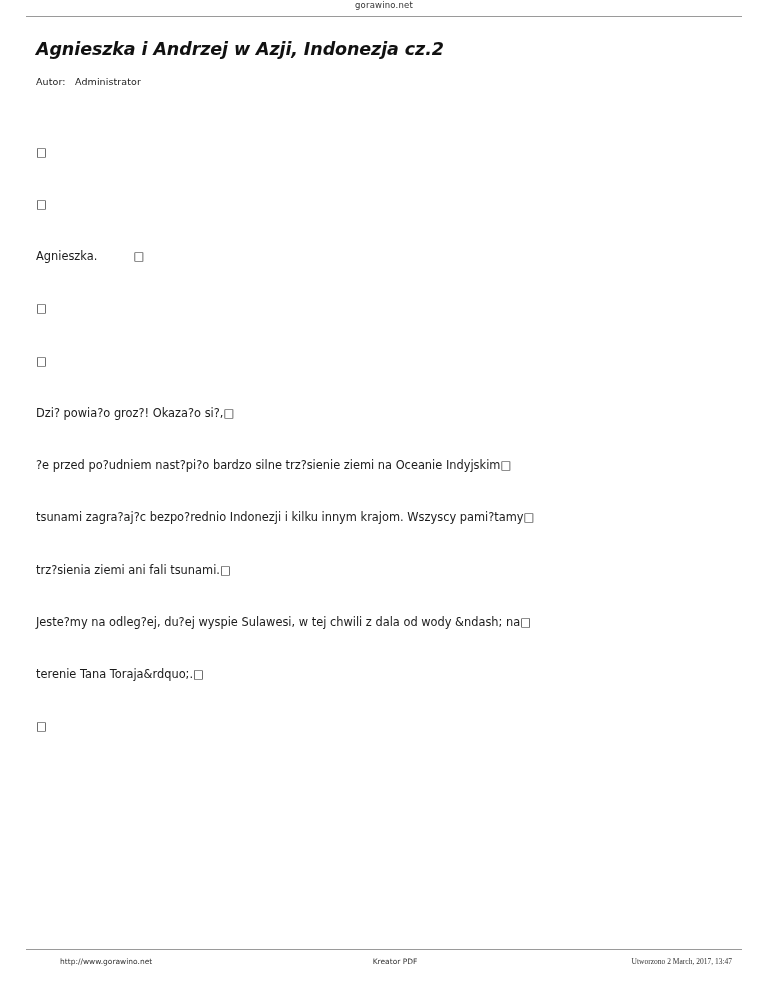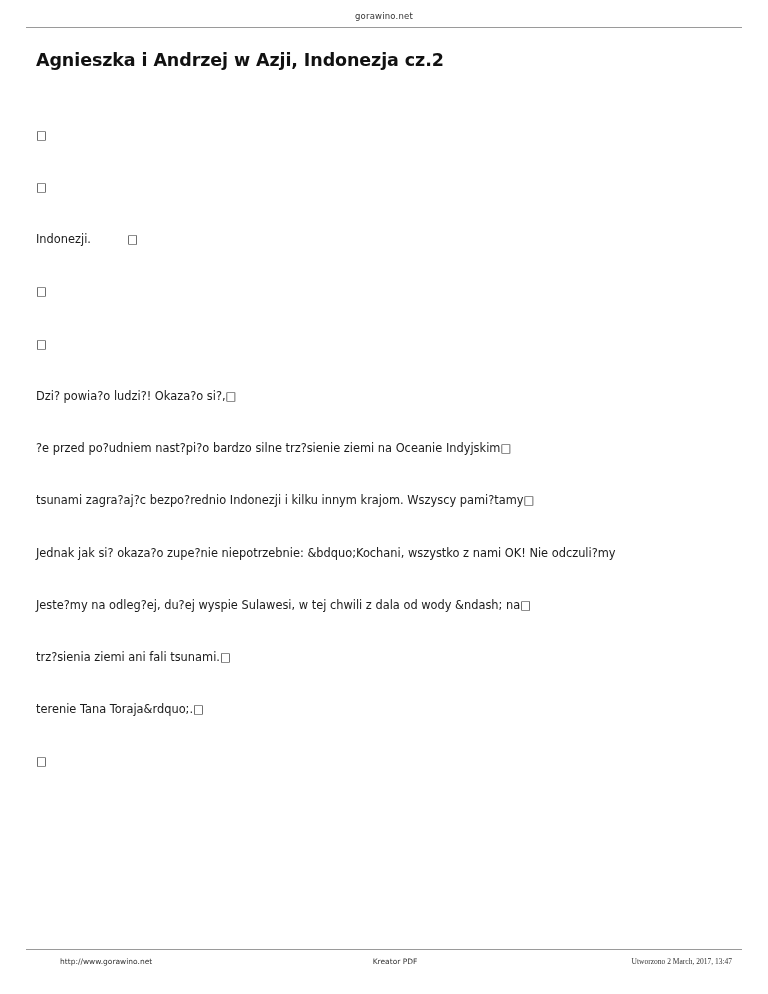--- a/index.html
+++ b/index.html
@@ -19,37 +19,37 @@
     position: absolute;
     left: 0; top: 0;
     width: 768px;
     height: 994px;
     box-sizing: border-box;
   }
   .site-header {
     text-align: center;
     font-size: 8.5px;
     color: #333;
-    padding-top: 11px;
     letter-spacing: 0.2px;
   }
   .header-rule {
     border-bottom: 1px solid #9a9a9a;
     margin: 6px 26px 0 26px;
   }
   .content {
     padding: 0 36px 0 36px;
   }
   .doc-title {
     font-size: 17.5px;
     font-weight: bold;
     color: #111;
     margin-top: 22px;
     margin-bottom: 0;
     letter-spacing: -0.1px;
+    font-style: italic;
   }
   .author-line {
     font-size: 9.5px;
     color: #222;
     margin-top: 17px;
     letter-spacing: 0.1px;
   }
   .body-block {
     margin-top: 22px;
     font-size: 11.4px;
@@ -90,33 +90,37 @@
 
 <div class="page">
 
   <div class="site-header">gorawino.net</div>
   <div class="header-rule"></div>
 
   <div class="content">
 
     <h1 class="doc-title">Agnieszka i Andrzej w Azji, Indonezja cz.2</h1>
 
+    <div class="author-line">
+      <span>Autor:</span>
+      &nbsp;
+      <span>Administrator</span>
+    </div>
 
     <div class="body-block">
       <div>□</div>
       <div>□</div>
-      <div>Indonezji.          □</div>
+      <div>Agnieszka.          □</div>
       <div>□</div>
       <div>□</div>
-      <div>Dzi? powia?o ludzi?! Okaza?o si?,□</div>
+      <div>Dzi? powia?o groz?! Okaza?o si?,□</div>
       <div>?e przed po?udniem nast?pi?o bardzo silne trz?sienie ziemi na Oceanie Indyjskim□</div>
       <div>tsunami zagra?aj?c bezpo?rednio Indonezji i kilku innym krajom. Wszyscy pami?tamy□</div>
-      <div>Jednak jak si? okaza?o zupe?nie niepotrzebnie: &amp;bdquo;Kochani, wszystko z nami OK! Nie odczuli?my</div>
+      <div>trz?sienia ziemi ani fali tsunami.□</div>
       <div>Jeste?my na odleg?ej, du?ej wyspie Sulawesi, w tej chwili z dala od wody &amp;ndash; na□</div>
-      <div>trz?sienia ziemi ani fali tsunami.□</div>
       <div>terenie Tana Toraja&amp;rdquo;.□</div>
       <div>□</div>
       <div></div>
       
       
       
       <div></div>
       
       
       

